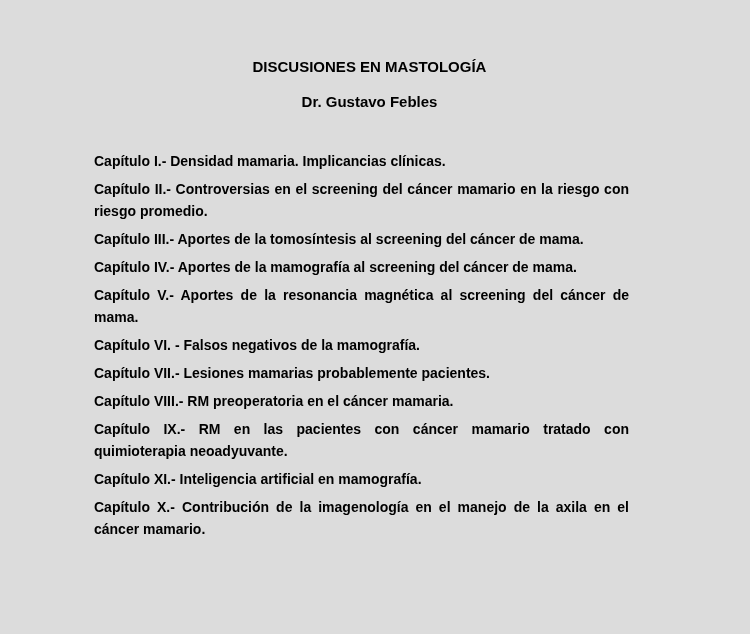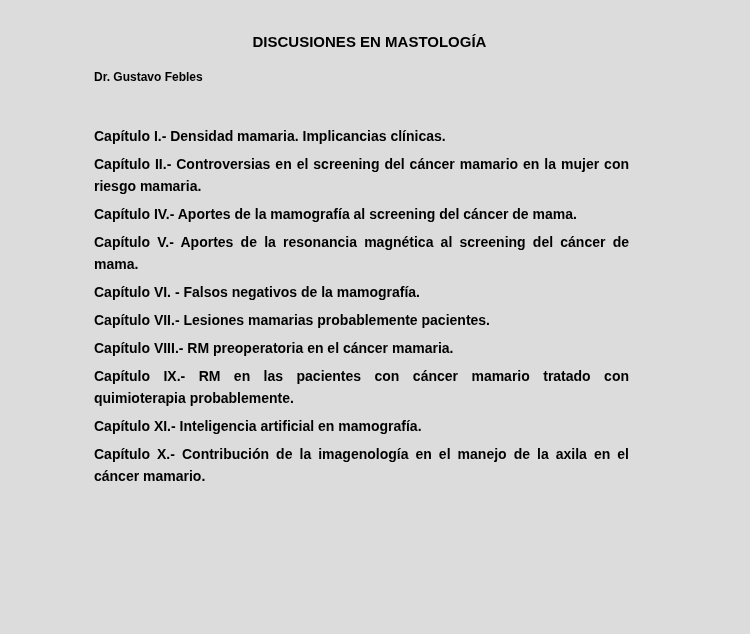--- a/index.html
+++ b/index.html
@@ -12,53 +12,55 @@
     overflow: hidden;
     background: #dcdcdc;
     color: #000000;
     font-family: "Liberation Sans", sans-serif;
     font-weight: bold;
   }
   .doc {
     box-sizing: border-box;
     width: 750px;
     height: 634px;
-    padding: 34px 105px 0 94px;
+    padding: 59px 105px 0 94px;
   }
   .title {
     font-size: 15px;
     line-height: 16px;
     text-align: center;
     margin: 0 0 19px 0;
     font-weight: bold;
   }
   .author {
-    font-size: 12px;
+    font-size: 15px;
     line-height: 16px;
+    text-align: center;
     margin: 0 0 40px 0;
     font-weight: bold;
   }
   .chapter {
     font-size: 14px;
     line-height: 22px;
     margin: 0 16px 6px 0;
     text-align: justify;
     font-weight: bold;
   }
 </style>
 </head>
 <body>
 
 <div class="doc">
   <h1 class="title">DISCUSIONES EN MASTOLOGÍA</h1>
   <h2 class="author">Dr. Gustavo Febles</h2>
 
   <p class="chapter">Capítulo I.- Densidad mamaria. Implicancias clínicas.</p>
-  <p class="chapter">Capítulo II.- Controversias en el screening del cáncer mamario en la mujer con riesgo mamaria.</p>
+  <p class="chapter">Capítulo II.- Controversias en el screening del cáncer mamario en la riesgo con riesgo promedio.</p>
+  <p class="chapter">Capítulo III.- Aportes de la tomosíntesis al screening del cáncer de mama.</p>
   <p class="chapter">Capítulo IV.- Aportes de la mamografía al screening del cáncer de mama.</p>
   <p class="chapter">Capítulo V.- Aportes de la resonancia magnética al screening del cáncer de mama.</p>
   <p class="chapter">Capítulo VI. - Falsos negativos de la mamografía.</p>
   <p class="chapter">Capítulo VII.- Lesiones mamarias probablemente pacientes.</p>
   <p class="chapter">Capítulo VIII.- RM preoperatoria en el cáncer mamaria.</p>
-  <p class="chapter">Capítulo IX.- RM en las pacientes con cáncer mamario tratado con quimioterapia probablemente.</p>
+  <p class="chapter">Capítulo IX.- RM en las pacientes con cáncer mamario tratado con quimioterapia neoadyuvante.</p>
   <p class="chapter">Capítulo XI.- Inteligencia artificial en mamografía.</p>
   <p class="chapter">Capítulo X.- Contribución de la imagenología en el manejo de la axila en el cáncer mamario.</p>
 </div>
 
 </body></html>

